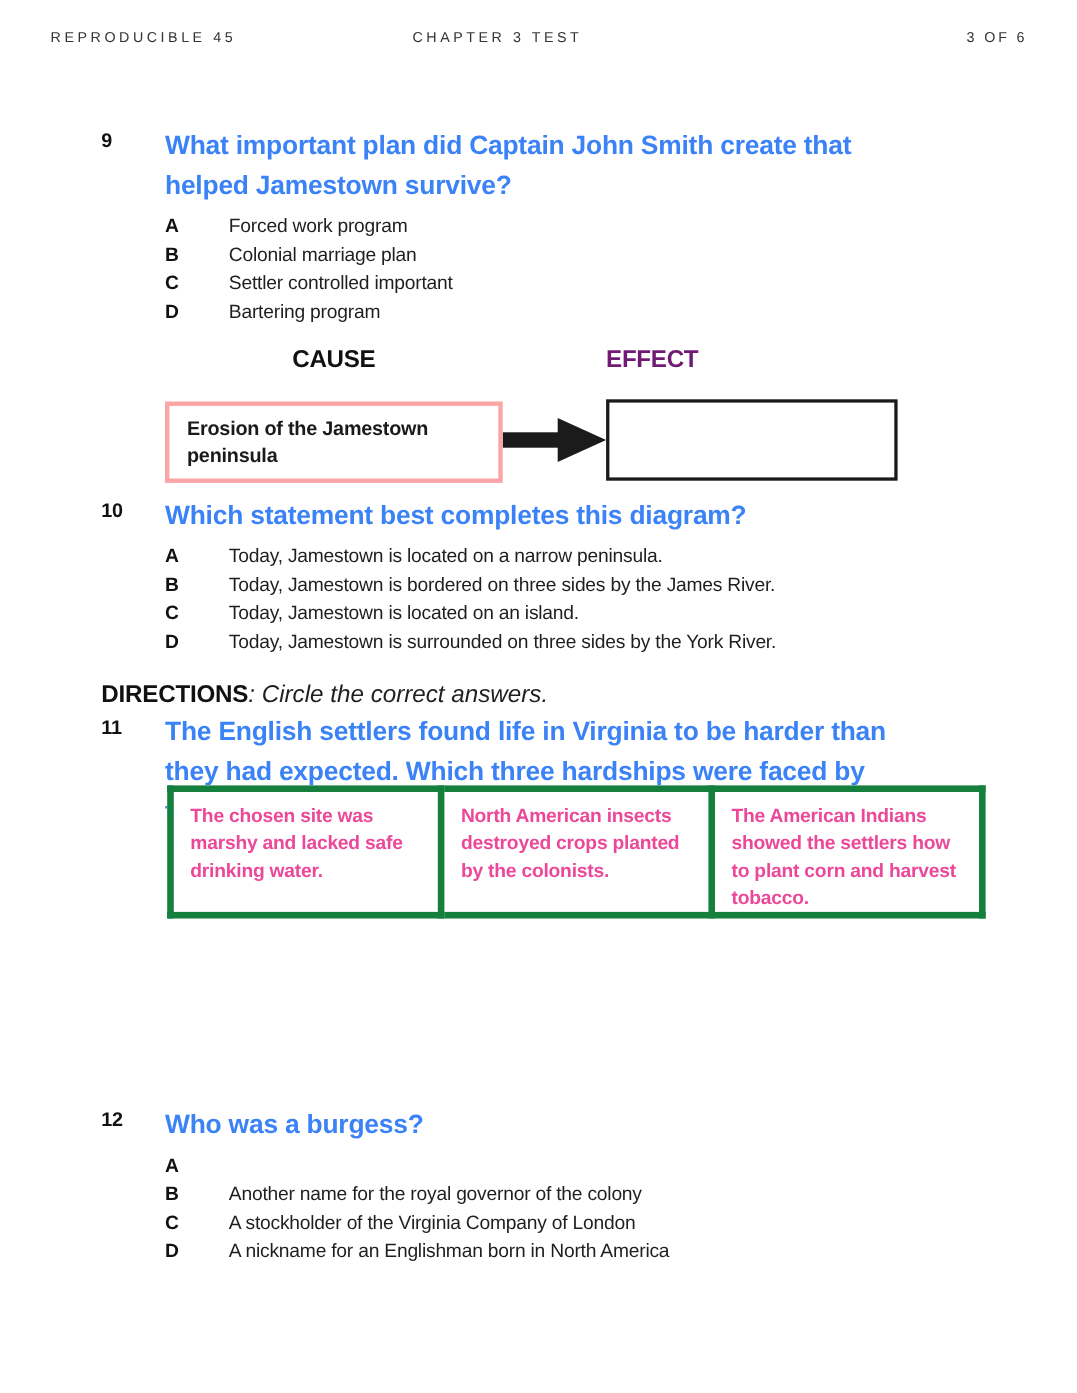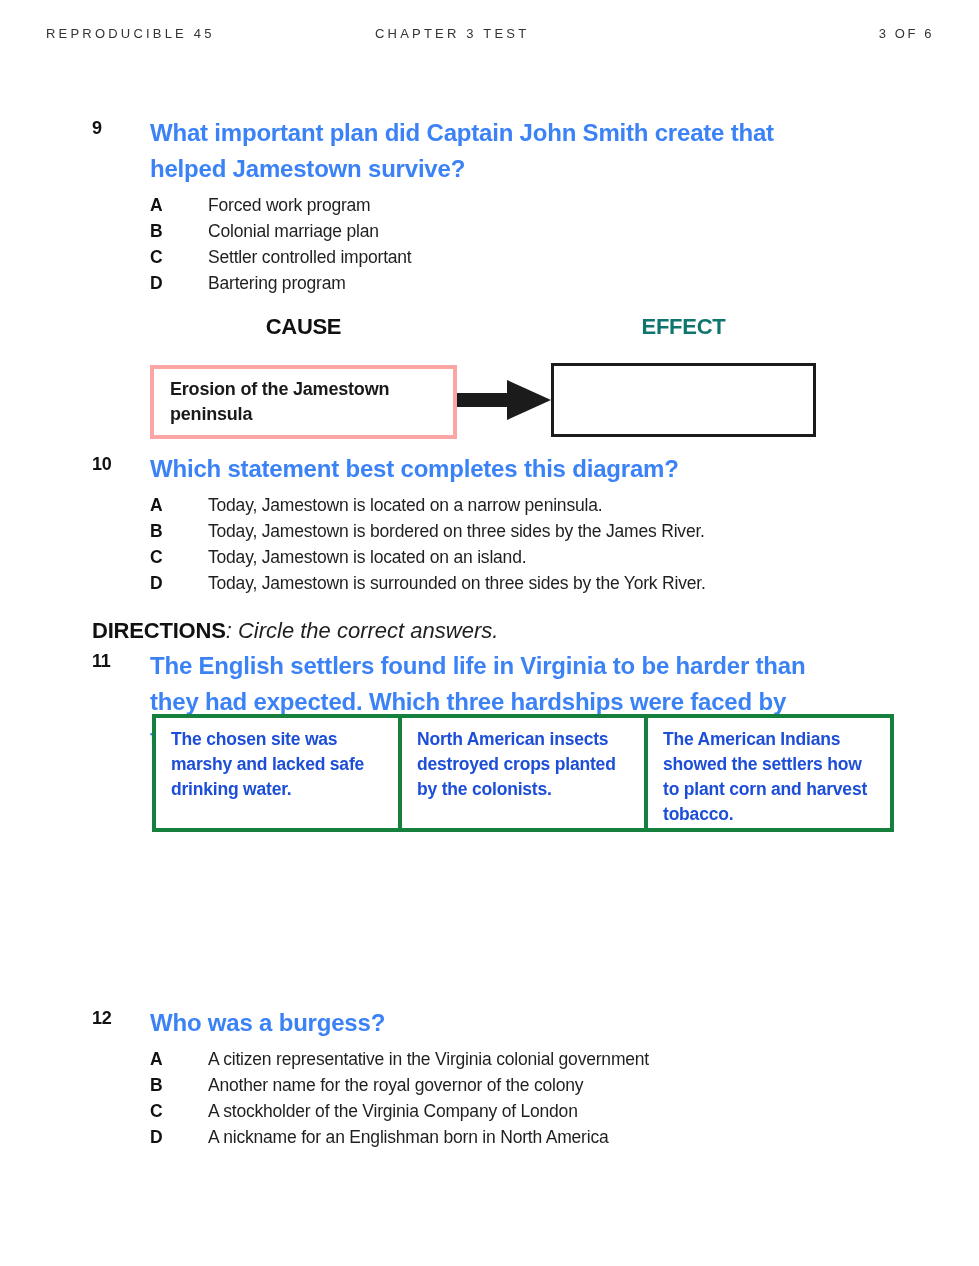--- a/index.html
+++ b/index.html
@@ -33,39 +33,39 @@
   .opt-text { font-size: 17.5px; line-height: 26px; letter-spacing: -0.2px; color: #1f1f1f; white-space: nowrap; }
 
   #q9  { top: 115px; }
   #q10 { top: 451px; }
   #q11 { top: 648px; }
   #q12 { top: 1005px; }
 
   
   .cause-label  { position: absolute; left: 150px; top: 314px; width: 307px; text-align: center;
                   font-size: 22px; font-weight: 700; color: #111; letter-spacing: -0.3px; }
-  .effect-label { position: absolute; left: 551px; top: 314px; width: 265px; text-align: center;
-                  font-size: 22px; font-weight: 700; color: #0f766e; letter-spacing: -0.3px; }
+  .effect-label { position: absolute; left: 551px; top: 314px; width: 265px; text-align: left;
+                  font-size: 22px; font-weight: 700; color: #701a75; letter-spacing: -0.3px; }
   .cause-box  { position: absolute; left: 150px; top: 365px; width: 307px; height: 74px;
                 border: 4px solid #fca5a5; background: #fff; padding: 8px 16px;
                 font-size: 18px; font-weight: 700; line-height: 25px; letter-spacing: -0.2px; color: #1a1a1a; }
   .effect-box { position: absolute; left: 551px; top: 363px; width: 265px; height: 74px;
                 border: 3px solid #1b1b1b; background: #fff; }
   .arrow-svg { position: absolute; left: 457px; top: 380px; }
 
   
   .directions { position: absolute; left: 92px; top: 618px; font-size: 22px; line-height: 26px; white-space: nowrap; }
   .dir-label { font-weight: 700; letter-spacing: -0.2px; color: #111; }
   .dir-text { font-style: italic; color: #1f1f1f; }
 
   
   .hardship-table { position: absolute; left: 152px; top: 714px; border-collapse: collapse; background: #fff; }
-  .hardship-table td { border: 4px solid #15803d; width: 246px; vertical-align: top;
+  .hardship-table td { border: 6px solid #15803d; width: 246px; vertical-align: top;
                        padding: 9px 14px 0 15px; font-size: 17.5px; font-weight: 700;
-                       line-height: 25px; letter-spacing: -0.2px; color: #1d4ed8; }
+                       line-height: 25px; letter-spacing: -0.2px; color: #ec4899; }
   .hardship-table tr.r1 td { height: 114px; }
   .hardship-table tr.r2 td { height: 112px; }
 
   
   .footer { position: absolute; top: 1228px; right: 49px; font-size: 12.5px;
             letter-spacing: 0.2px; color: #3d3d3d; white-space: nowrap; margin-top: 48px; }
 </style>
 </head>
 <body>
 
@@ -162,21 +162,20 @@
   </table>
 
   <div class="question" id="q12">
     <div class="q-row">
       <span class="q-num">12</span>
       <span class="q-text">Who was a burgess?</span>
     </div>
     <div class="options">
       <div class="option">
         <span class="opt-letter">A</span>
-        <span class="opt-text">A citizen representative in the Virginia colonial government</span>
       </div>
       <div class="option">
         <span class="opt-letter">B</span>
         <span class="opt-text">Another name for the royal governor of the colony</span>
       </div>
       <div class="option">
         <span class="opt-letter">C</span>
         <span class="opt-text">A stockholder of the Virginia Company of London</span>
       </div>
       <div class="option">

